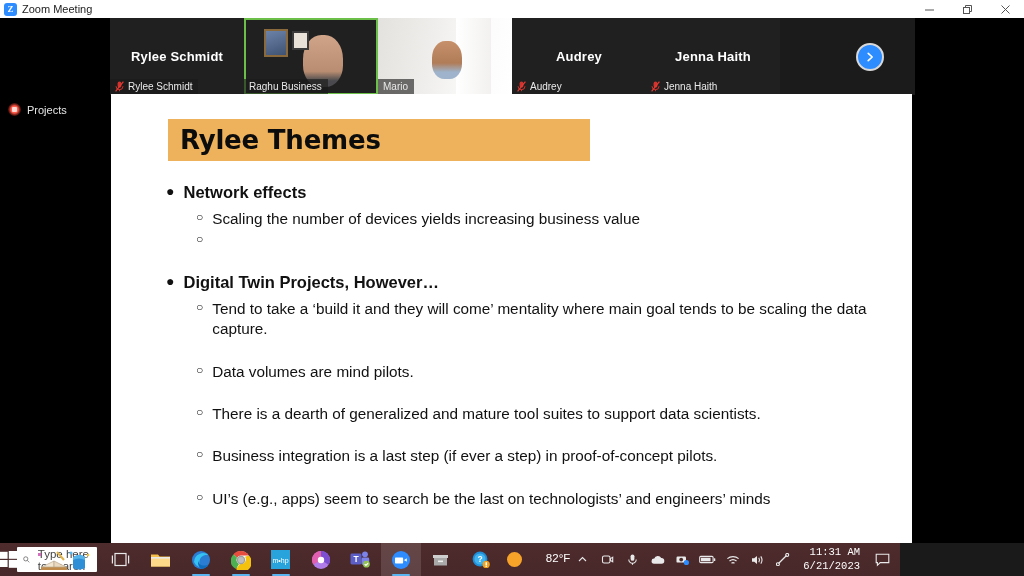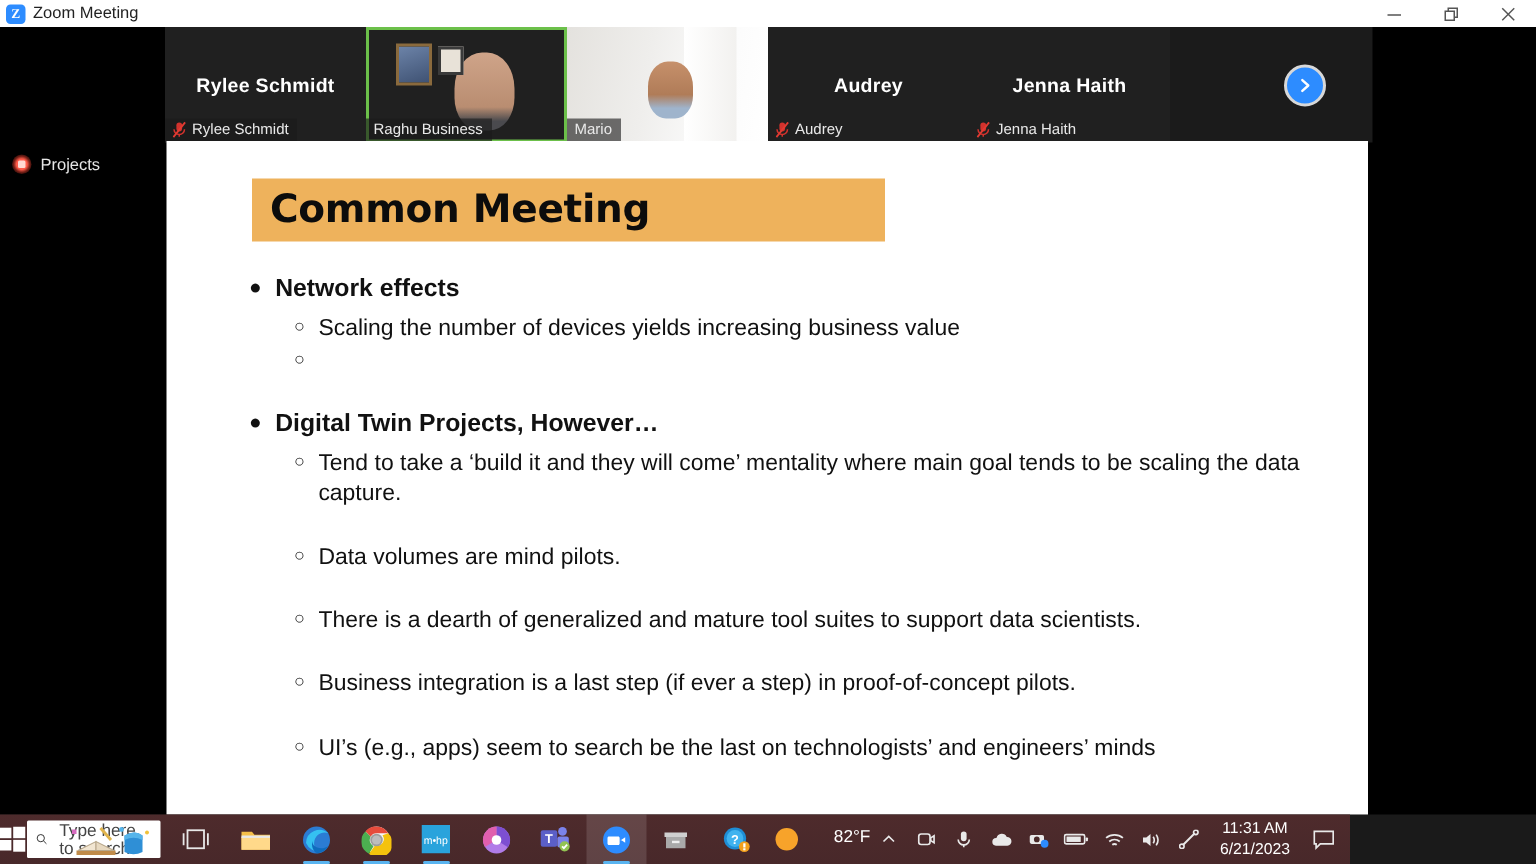--- a/index.html
+++ b/index.html
@@ -203,21 +203,21 @@
   .tray{
     margin-left:auto; display:flex; align-items:center; gap:0px;
     padding-right:4px; height:33px;
   }
   .tray-ic{
     width:25px; height:33px; display:flex; align-items:center; justify-content:center;
     color:#e9e9e9;
   }
   .clock{
     color:#fff; font-size:10.5px; line-height:1.25; text-align:center;
-    padding:0 8px; display:flex; flex-direction:column; align-items:center;
+    padding:0 8px; display:flex; flex-direction:column; align-items:flex-end;font-family:Liberation Mono, monospace;
   }
   .notif{ width:28px; height:33px; display:flex; align-items:center; justify-content:center; }
 </style>
 </head>
 <body>
 
 <div class="titlebar">
   <div class="tb-icon">Z</div>
   <div class="tb-title">Zoom Meeting</div>
   <div class="tb-controls">
@@ -315,21 +315,21 @@
   <div class="recording">
     <span class="rec-dot">
         <i></i>
       </span>
     <span>Projects</span>
   </div>
 
   <div class="slide">
 
     <div class="slide-title-band">
-      <div class="slide-title">Common Meeting</div>
+      <div class="slide-title">Rylee Themes</div>
     </div>
 
     <div class="slide-content">
 
       <div class="l1">
         <span class="bullet">●</span>
         <span>Network effects</span>
       </div>
       <div class="l2">
         <span class="bullet">○</span>

